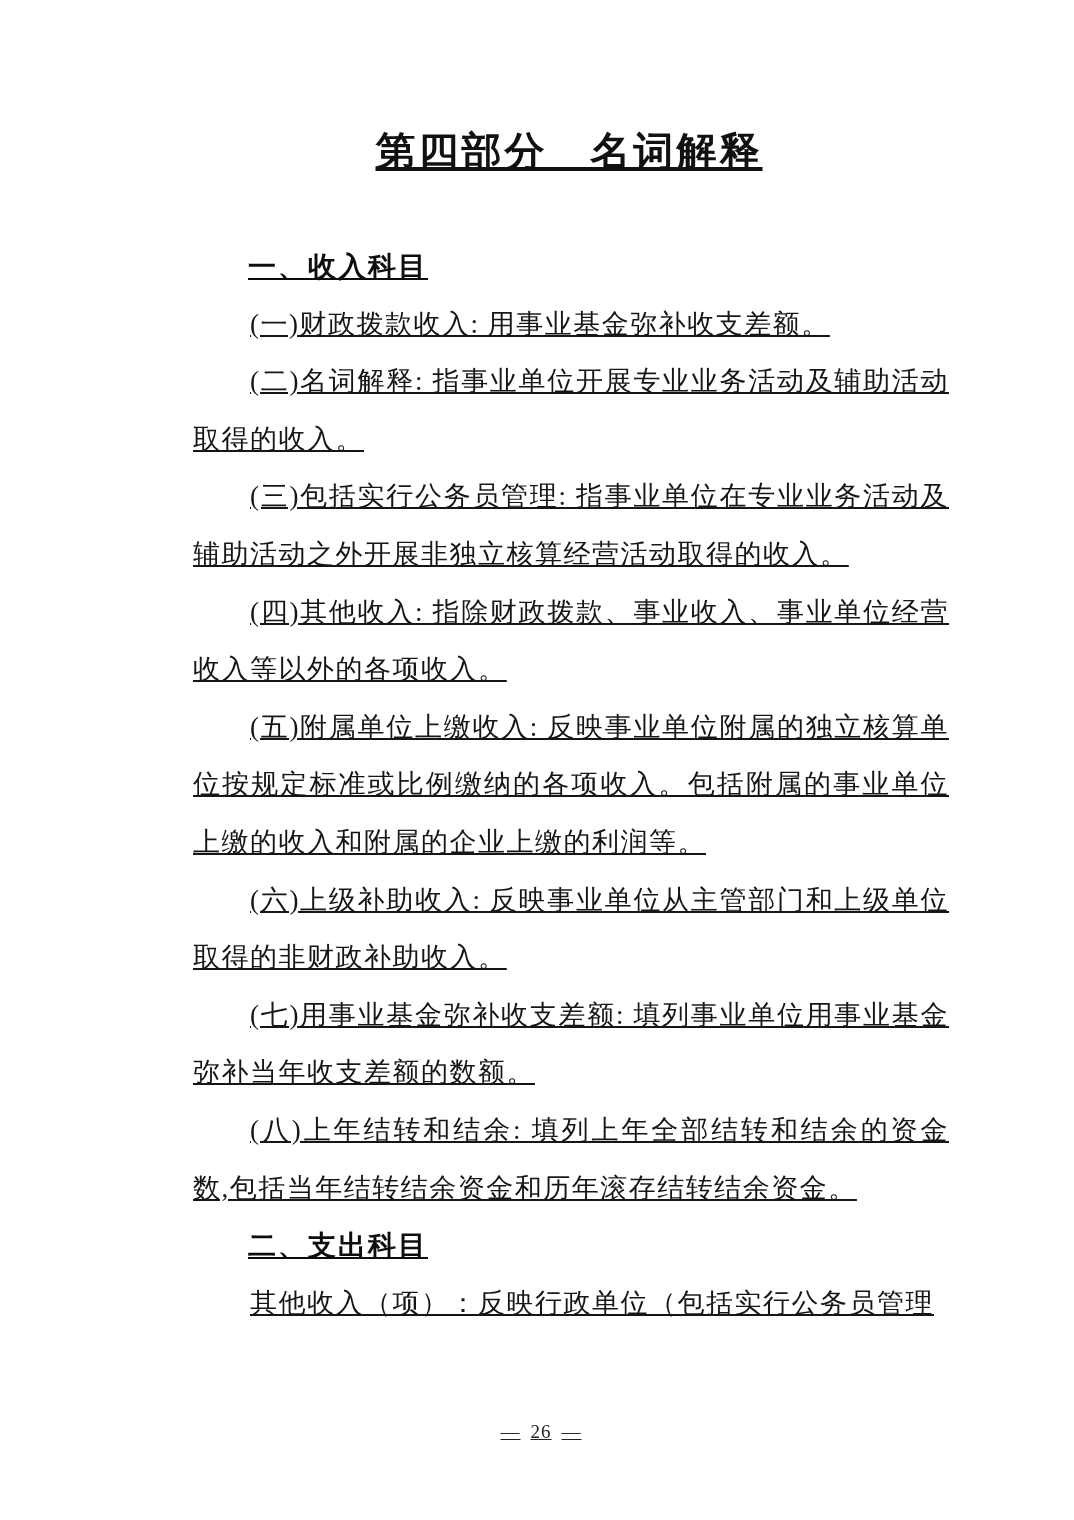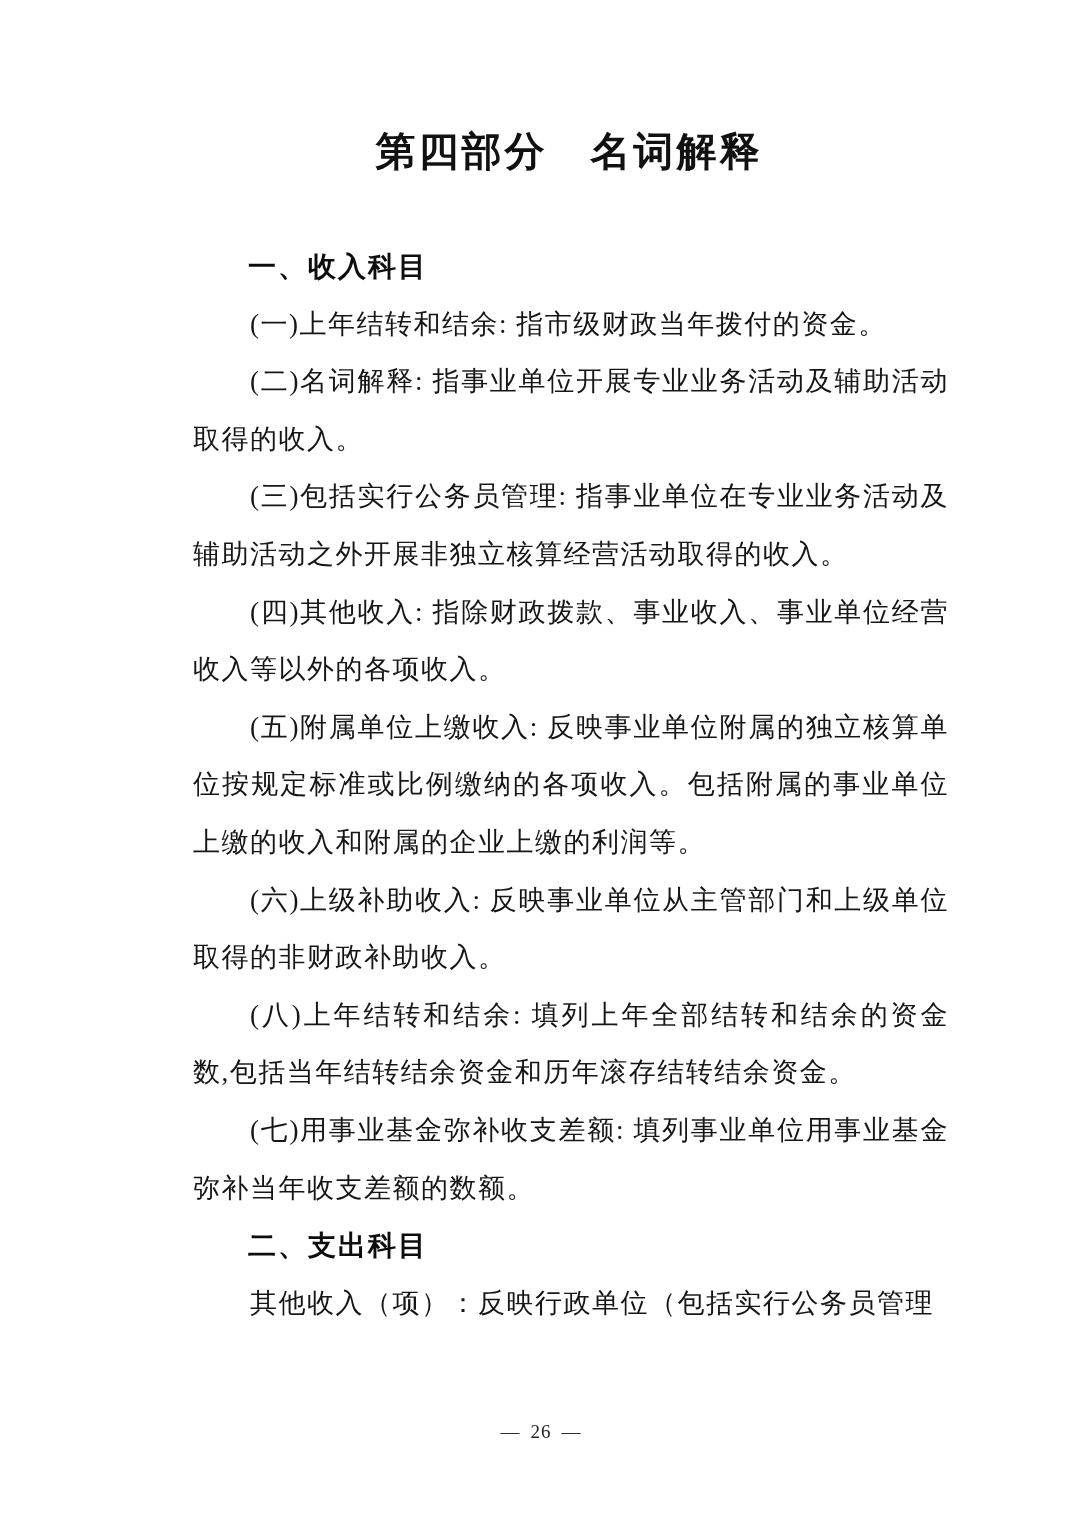--- a/index.html
+++ b/index.html
@@ -1,15 +1,15 @@
 <!DOCTYPE html>
 <html><head>
 <meta charset="utf-8">
 <style>
-  * { margin: 0; padding: 0; box-sizing: border-box; }
+  * { margin: 0; padding: 0; box-sizing: border-box; text-decoration: underline; }
   html, body {
     width: 1074px;
     height: 1520px;
     background: #ffffff;
     color: #111111;
     font-family: "Liberation Serif", serif;
     overflow: hidden;
     position: relative;
   }
   .page {
@@ -79,35 +79,35 @@
 <body>
 
 <div class="page">
 
   <h1 class="doc-title">第四部分　名词解释</h1>
 
   <div class="text-block">
 
     <h2 class="section-heading">一、收入科目</h2>
 
-    <p>(一)上年结转和结余: 指市级财政当年拨付的资金。</p>
+    <p>(一)财政拨款收入: 用事业基金弥补收支差额。</p>
 
     <p>(二)名词解释: 指事业单位开展专业业务活动及辅助活动取得的收入。</p>
 
     <p>(三)包括实行公务员管理: 指事业单位在专业业务活动及辅助活动之外开展非独立核算经营活动取得的收入。</p>
 
     <p>(四)其他收入: 指除财政拨款、事业收入、事业单位经营收入等以外的各项收入。</p>
 
     <p>(五)附属单位上缴收入: 反映事业单位附属的独立核算单位按规定标准或比例缴纳的各项收入。包括附属的事业单位上缴的收入和附属的企业上缴的利润等。</p>
 
     <p>(六)上级补助收入: 反映事业单位从主管部门和上级单位取得的非财政补助收入。</p>
 
+    <p>(七)用事业基金弥补收支差额: 填列事业单位用事业基金弥补当年收支差额的数额。</p>
+
     <p>(八)上年结转和结余: 填列上年全部结转和结余的资金数,包括当年结转结余资金和历年滚存结转结余资金。</p>
-
-    <p>(七)用事业基金弥补收支差额: 填列事业单位用事业基金弥补当年收支差额的数额。</p>
 
     <h2 class="section-heading">二、支出科目</h2>
 
 
     <p>其他收入（项）：反映行政单位（包括实行公务员管理</p>
 
   </div>
 
   <div class="page-footer">
     <span class="dash">—</span><span class="pagenum">26</span><span class="dash">—</span>

